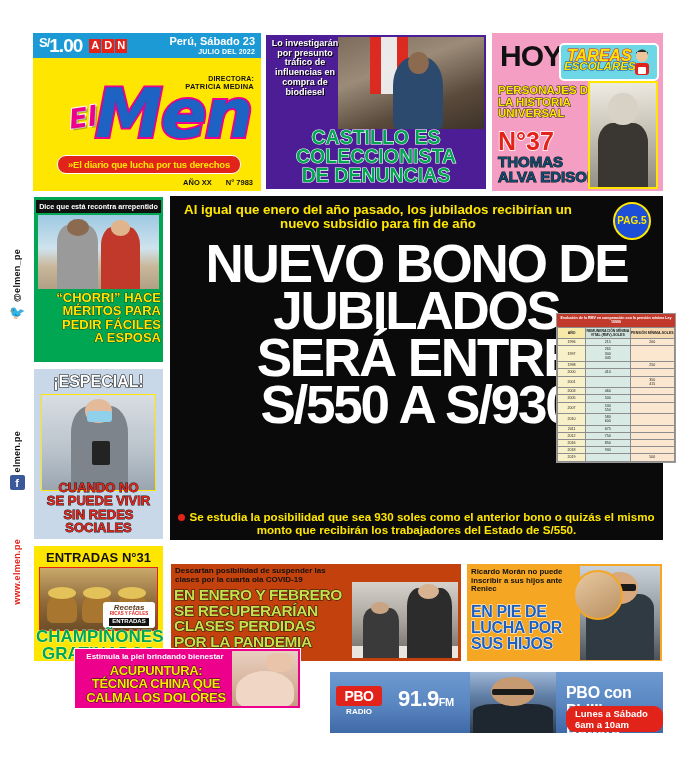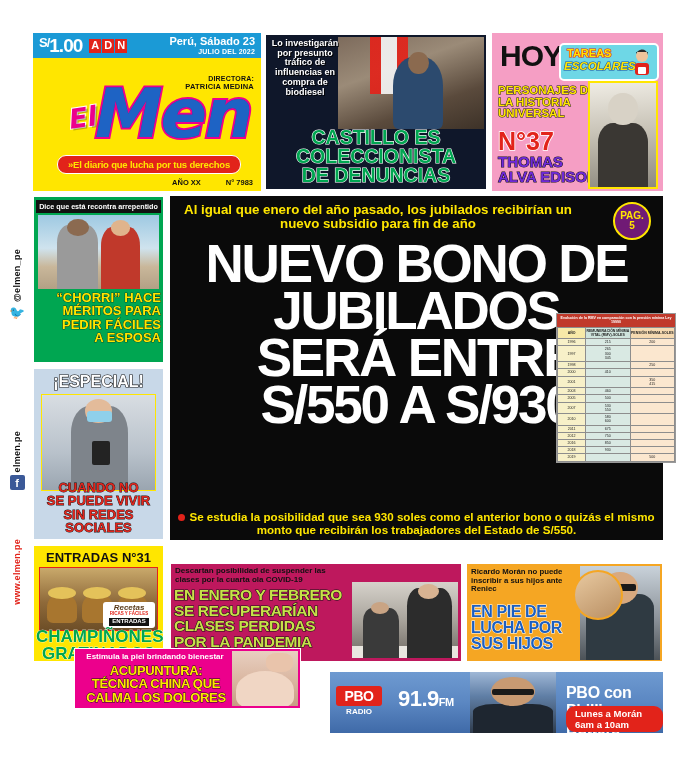--- a/index.html
+++ b/index.html
@@ -30,53 +30,53 @@
       text-shadow:2px 2px 0 rgba(0,0,0,.25);font-family:"DejaVu Sans",sans-serif;}
   #logo-men{position:absolute;left:62px;top:22px;font-size:68px;font-weight:bold;font-style:italic;
       color:#1a4fa0;-webkit-text-stroke:4px #ec008c;paint-order:stroke fill;line-height:1;
       letter-spacing:-2px;font-family:"DejaVu Sans",sans-serif;}
   #logo-men-inner{position:absolute;left:62px;top:22px;font-size:68px;font-weight:bold;font-style:italic;
       color:#1e63c4;line-height:1;letter-spacing:-2px;font-family:"DejaVu Sans",sans-serif;}
   #slogan-pill{position:absolute;left:24px;top:97px;width:182px;height:17px;background:#e2231a;
       border-radius:9px;border:1.5px solid #fff;display:flex;align-items:center;justify-content:center;}
   #slogan-text{color:#ffe600;font-size:9.5px;font-weight:bold;letter-spacing:-.2px;white-space:nowrap;}
   #issue-line{position:absolute;right:8px;bottom:4px;font-size:7.5px;font-weight:bold;color:#111;
-      display:flex;gap:25px;}
-
-  
-  #castillo-box{left:264px;top:33px;width:224px;height:158px;background:#0f172a;border:2px solid #fff;}
+      display:flex;gap:14px;}
+
+  
+  #castillo-box{left:264px;top:33px;width:224px;height:158px;background:#4c1d95;border:2px solid #fff;}
   #castillo-photo{position:absolute;left:72px;top:2px;right:2px;height:92px;
       background:linear-gradient(160deg,#7d6b5c 0%,#9b8b78 35%,#5a4a3c 70%,#3d3228 100%);overflow:hidden;}
   #castillo-flag{position:absolute;left:22%;top:0;width:26%;height:62%;
       background:linear-gradient(90deg,#e2231a 0 28%,#f3f3f3 28% 72%,#e2231a 72% 100%);opacity:.92;}
   #castillo-figure{position:absolute;left:38%;top:22%;width:34%;height:78%;
       background:#2c4a6e;border-radius:40% 40% 10% 10%;}
   #castillo-head{position:absolute;left:48%;top:16%;width:14%;height:24%;background:#8b6a4f;border-radius:50%;}
   #castillo-kicker{position:absolute;left:4px;top:4px;width:70px;color:#fff;font-size:9px;font-weight:bold;
       line-height:1.08;text-align:center;text-shadow:1px 1px 0 #000;}
   #castillo-head-lines{position:absolute;left:3px;right:3px;bottom:4px;text-align:center;}
   #castillo-head-lines div{color:#00a651;font-size:19.5px;font-weight:bold;line-height:.98;
       letter-spacing:0px;-webkit-text-stroke:1.2px #fff;paint-order:stroke fill;}
 
   
   #hoy-box{left:492px;top:33px;width:171px;height:158px;background:#f59ec4;}
   #hoy-word{position:absolute;left:8px;top:8px;font-size:30px;font-weight:bold;color:#111;line-height:1;
       letter-spacing:-1px;}
   #tareas-badge{position:absolute;right:4px;top:10px;width:96px;height:34px;background:#6ed7e6;
       border-radius:5px;border:2px solid #fff;overflow:hidden;}
-  #tareas-t1{position:absolute;left:6px;top:2px;font-size:11px;font-weight:bold;color:#ffe600;
-      -webkit-text-stroke:1.2px #e2231a;paint-order:stroke fill;}
+  #tareas-t1{position:absolute;left:6px;top:2px;font-size:16px;font-weight:bold;color:#ffe600;
+      -webkit-text-stroke:1.2px #e2231a;paint-order:stroke fill;font-style:italic;}
   #tareas-t2{position:absolute;left:3px;top:15px;font-size:11.5px;font-weight:bold;color:#ffe600;
       -webkit-text-stroke:1.2px #1a4fa0;paint-order:stroke fill;font-style:italic;}
   #tareas-kid{position:absolute;right:3px;top:3px;width:24px;height:28px;}
   #hoy-sub{position:absolute;left:6px;top:52px;width:104px;color:#ffe600;font-size:11.5px;font-weight:bold;
       line-height:1.02;-webkit-text-stroke:.9px #111;paint-order:stroke fill;}
   #hoy-num{position:absolute;left:6px;top:96px;font-size:25px;font-weight:bold;color:#e2231a;
       -webkit-text-stroke:1.6px #fff;paint-order:stroke fill;line-height:1;}
-  #hoy-name{position:absolute;left:6px;top:121px;width:108px;color:#6d28d9;font-size:15px;font-weight:bold;
+  #hoy-name{position:absolute;left:6px;top:121px;width:108px;color:#0c4a6e;font-size:15px;font-weight:bold;
       line-height:1;-webkit-text-stroke:1px #111;paint-order:stroke fill;}
   #edison-photo{position:absolute;right:5px;top:48px;width:66px;height:104px;border:2px solid #ffe600;
       background:linear-gradient(175deg,#efece4 0%,#c9c4b8 45%,#8e8a80 100%);overflow:hidden;}
   #edison-head{position:absolute;left:28%;top:10%;width:44%;height:30%;background:#d8d2c6;border-radius:50%;}
   #edison-body{position:absolute;left:12%;top:38%;width:76%;height:62%;background:#3a3733;border-radius:30% 30% 0 0;}
 
   
   #chorri-box{left:33px;top:196px;width:131px;height:167px;background:#00a651;border:1.5px solid #fff;}
   #chorri-kicker{position:absolute;left:2px;right:2px;top:3px;height:13px;background:#111;color:#fff;
       font-size:7.2px;font-weight:bold;display:flex;align-items:center;justify-content:center;}
@@ -133,22 +133,22 @@
   #rail-web .vtext{color:#e2231a;}
   .sicon{width:15px;height:15px;border-radius:2px;display:flex;align-items:center;justify-content:center;
       font-size:11px;font-weight:bold;color:#fff;}
   #tw-icon{background:#fff;color:#1da1f2;font-size:13px;}
   #fb-icon{background:#3b5998;}
 
   
   #main-block{left:170px;top:196px;width:493px;height:344px;background:#0a0a0a;}
   #main-kicker{position:absolute;left:14px;top:7px;width:388px;color:#ffe600;font-size:13.3px;font-weight:bold;
       line-height:1.08;text-align:center;}
-  #pag-badge{position:absolute;right:12px;top:6px;width:34px;height:34px;border-radius:50%;background:#701a75;
-      border:2px solid #ffe600;display:flex;flex-direction:column;align-items:center;justify-content:center;
+  #pag-badge{position:absolute;right:12px;top:6px;width:34px;height:34px;border-radius:50%;background:#1d4ed8;
+      border:2px solid #ffe600;display:flex;flex-direction:row;align-items:center;justify-content:center;
       color:#ffe600;font-weight:bold;line-height:1;}
   #pag-badge .p1{font-size:10px;}
   #pag-badge .p2{font-size:10px;}
   #main-head{position:absolute;left:6px;top:44px;width:481px;}
   #main-head div{color:#fff;font-size:53px;font-weight:bold;line-height:.89;letter-spacing:-2.2px;
       text-align:center;white-space:nowrap;font-family:"Liberation Sans",sans-serif;}
   #main-foot{position:absolute;left:8px;right:8px;bottom:4px;color:#ffe600;font-size:11.6px;font-weight:bold;
       line-height:1.14;text-align:center;}
   #foot-dot{display:inline-block;width:7px;height:7px;border-radius:50%;background:#e2231a;
       vertical-align:middle;margin-right:4px;}
@@ -161,21 +161,21 @@
   #rmv-table table{border-collapse:collapse;width:100%;}
   #rmv-table th,#rmv-table td{border:.5px solid #8d8d8d;text-align:center;line-height:1.18;padding:1px 0;}
   #rmv-table th{background:#f7e9a8;font-size:3.5px;color:#222;font-weight:bold;}
   #rmv-table th.c2{background:#cfe3dc;}
   #rmv-table th.c3{background:#f5d9b0;}
   #rmv-table td.y{background:#f7f0c8;width:24%;color:#222;}
   #rmv-table td.a{background:#d9e9e3;width:38%;color:#222;}
   #rmv-table td.b{background:#fbe7cf;width:38%;color:#222;}
 
   
-  #clases-box{left:170px;top:563px;width:292px;height:99px;background:#be185d;border:1.5px solid #fff;}
+  #clases-box{left:170px;top:563px;width:292px;height:99px;background:#c2410c;border:1.5px solid #fff;}
   #clases-kicker{position:absolute;left:4px;top:3px;width:170px;color:#111;font-size:8px;font-weight:bold;
       line-height:1.1;}
   #clases-head{position:absolute;left:3px;top:23px;width:182px;}
   #clases-head div{color:#c8e04a;font-size:15.5px;font-weight:bold;line-height:1;
       -webkit-text-stroke:1.1px #111;paint-order:stroke fill;letter-spacing:-.4px;}
   #clases-photo{position:absolute;right:3px;top:18px;width:106px;height:76px;
       background:linear-gradient(180deg,#d6d2cb 0%,#a9a49c 50%,#6f6a63 100%);overflow:hidden;}
   #cl-p1{position:absolute;left:52%;top:8%;width:42%;height:92%;background:#2c2c2c;border-radius:26% 26% 0 0;}
   #cl-h1{position:absolute;left:62%;top:2%;width:20%;height:20%;background:#d8b392;border-radius:50%;}
   #cl-p2{position:absolute;left:10%;top:34%;width:34%;height:66%;background:#3a3a3a;border-radius:26% 26% 0 0;}
@@ -514,16 +514,16 @@
   <div class="abs" id="pbo-box">
     <div id="pbo-logo">PBO</div>
     <div id="pbo-radio">RADIO</div>
     <div id="pbo-freq"><span>91.9</span><span class="fm">FM</span></div>
     <div id="pbo-host-photo">
       <div id="ph-body"></div>
       <div id="ph-head"></div>
       <div id="ph-glass"></div>
     </div>
     <div id="pbo-title">PBO con Phillip Butters</div>
-    <div id="pbo-sched">Lunes a Morán 6am a 10am</div>
+    <div id="pbo-sched">Lunes a Sábado 6am a 10am</div>
   </div>
 
 </div>
 
 </body></html>

